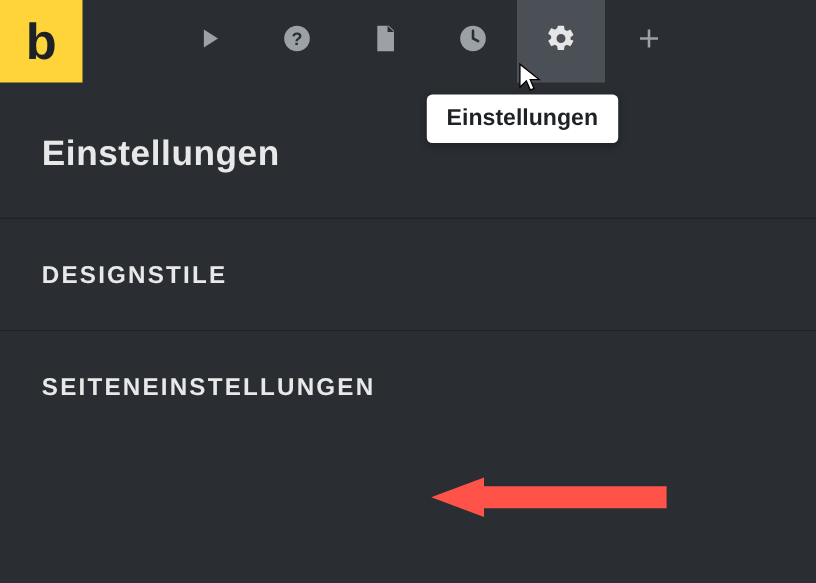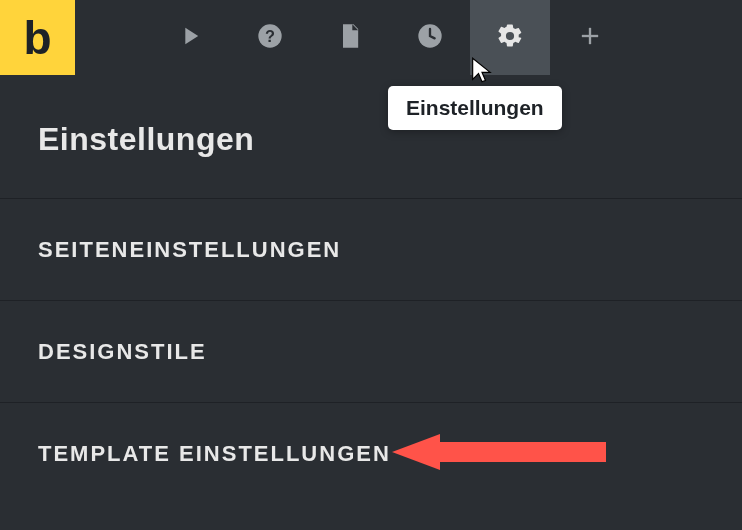--- a/index.html
+++ b/index.html
@@ -108,27 +108,24 @@
     <svg viewBox="0 0 24 24">
         <path d="M4 2l0 18 5-5 3 7 3-1-3-7 7 0z" fill="#ffffff" stroke="#000" stroke-width="1"></path>
       </svg>
   </div>
 
   <div class="heading">
     <h1>Einstellungen</h1>
   </div>
 
   <div class="list-item">
-    <span>Seiteneinstellungen</span>
-  </div>
-  <div class="list-item">
     <span>Designstile</span>
   </div>
   <div class="list-item">
-    <span>Template Einstellungen</span>
+    <span>Seiteneinstellungen</span>
   </div>
 
   <div class="arrow-wrap">
     <svg viewBox="0 0 214 40">
       <path d="M214 20 L42 20" stroke="#ff5349" stroke-width="20" stroke-linecap="round"></path>
       <path d="M0 20 L48 2 L48 38 Z" fill="#ff5349"></path>
     </svg>
   </div>
 
 </div>

